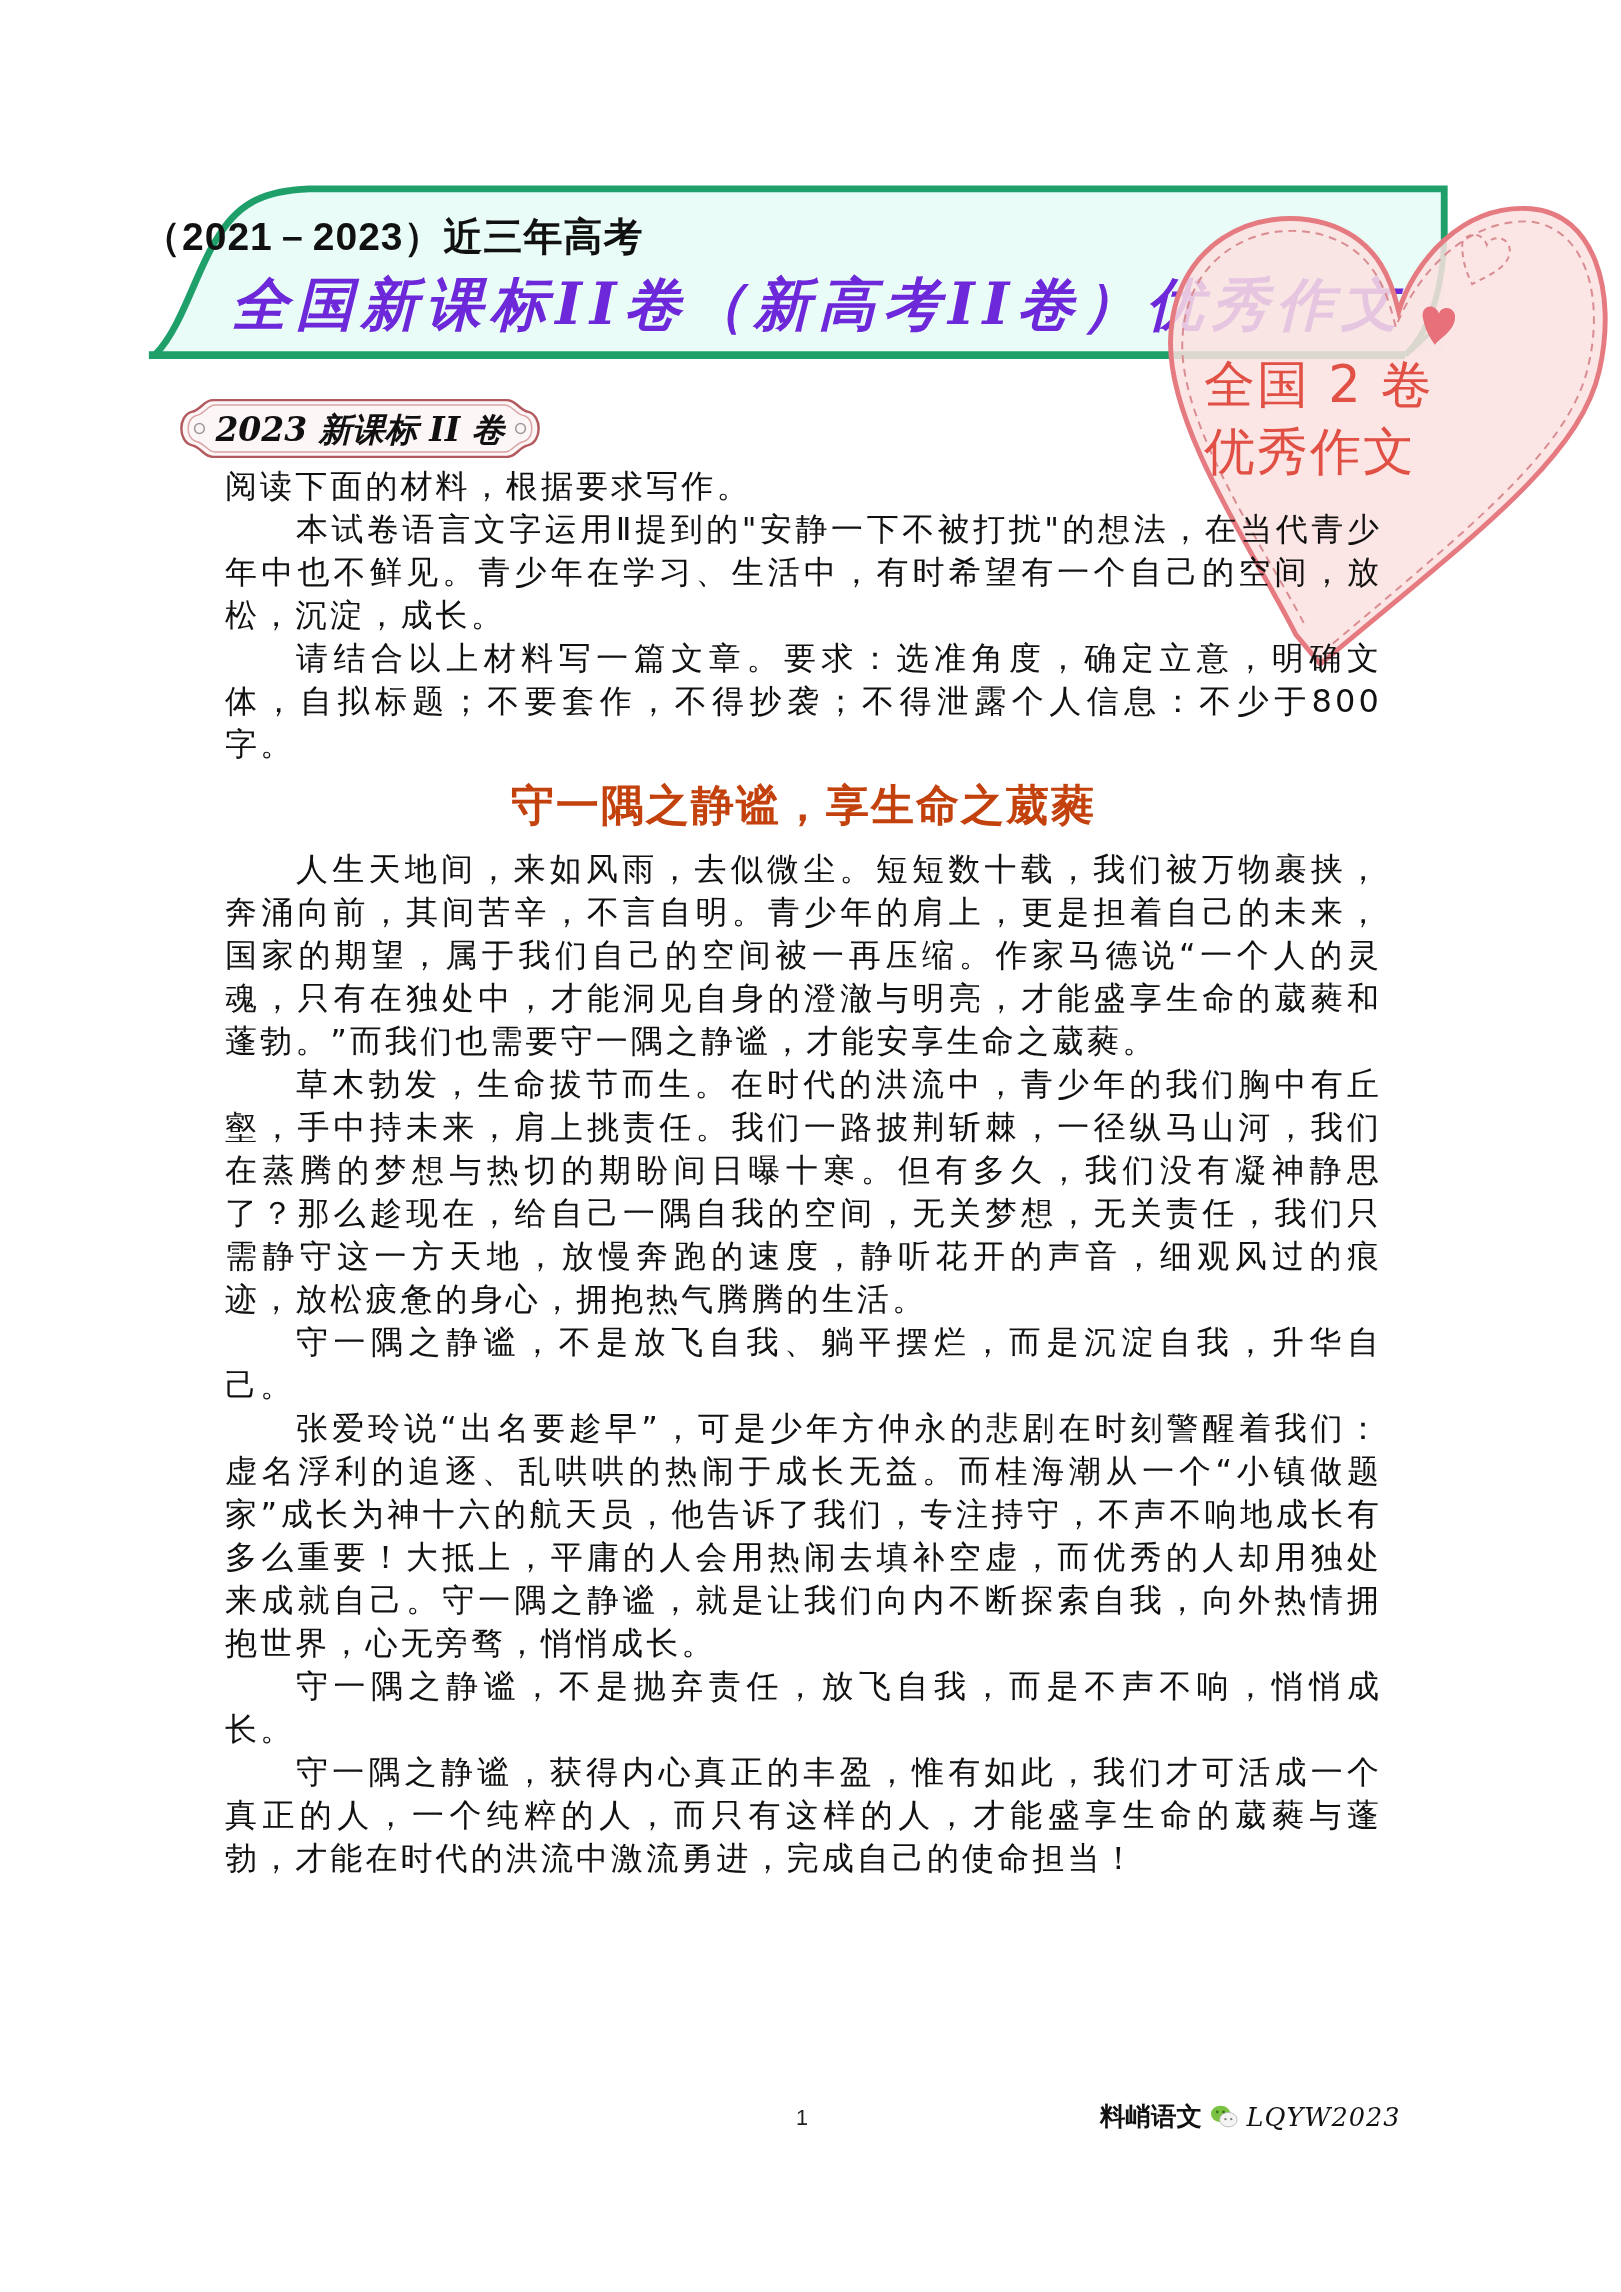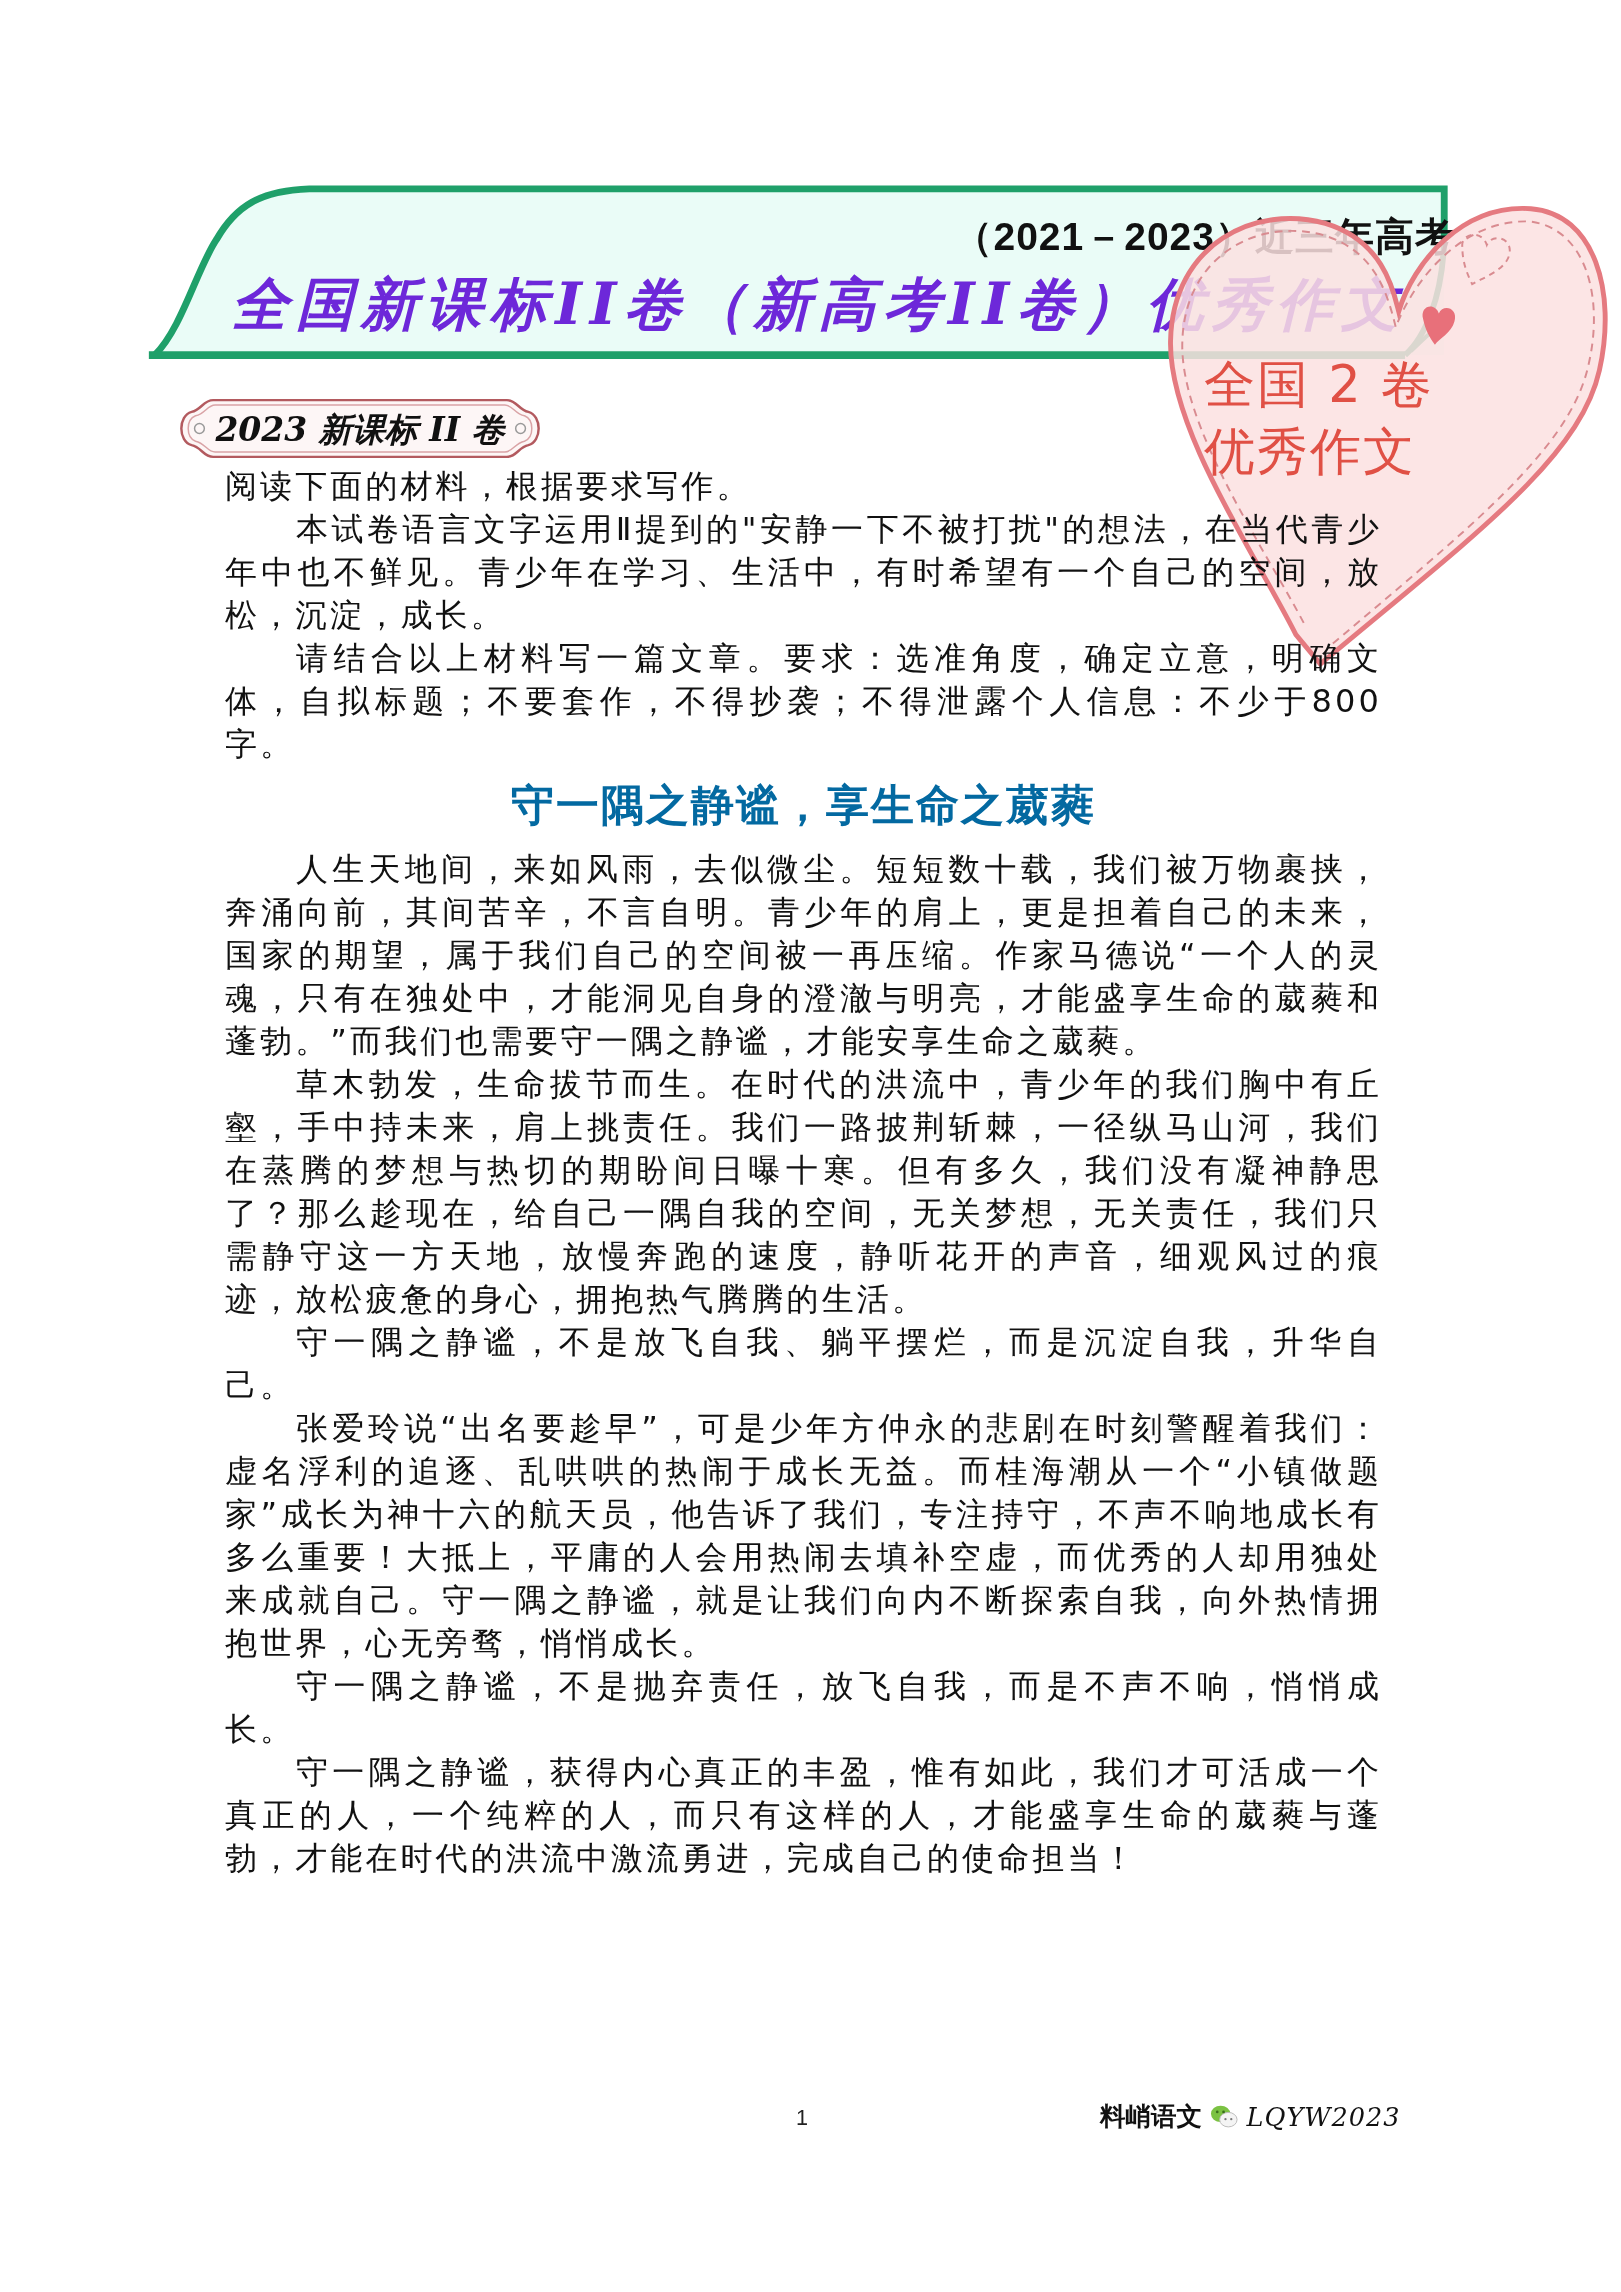--- a/index.html
+++ b/index.html
@@ -3,21 +3,21 @@
 <meta charset="utf-8">
 <style>
   html, body { margin: 0; padding: 0; background: #ffffff; }
   body {
     width: 1621px; height: 2293px; position: relative; overflow: hidden;
     font-family: "DejaVu Sans", "Liberation Sans", sans-serif; color: #111;
   }
   .banner { position: absolute; left: 142px; top: 181px; width: 1313px; height: 181px; }
   .banner svg { position: absolute; left: 0; top: 0; }
   .banner-sub {
-    position: absolute; left: 0; width: 1313px; top: 29px; text-align: right;
+    position: absolute; left: 0; width: 1313px; top: 29px; text-align: left;
     font-size: 39px; font-weight: bold; letter-spacing: 1px; color: #111;
     font-family: "Liberation Sans", sans-serif;
   }
   .banner-main {
     position: absolute; left: 59px; width: 1235px; top: 86px; text-align: center;
     font-size: 57px; font-weight: bold; letter-spacing: 7.8px; color: #6d28d9;
     font-family: "DejaVu Serif", "Liberation Serif", serif; font-style: italic;
   }
   .heart { position: absolute; left: 1149px; top: 184px; width: 470px; height: 490px; }
   .heart-text {
@@ -33,21 +33,21 @@
     font-family: "DejaVu Serif", serif;
   }
   .content { position: absolute; left: 225px; top: 465px; width: 1157px; }
   .para {
     margin: 0; font-size: 32px; line-height: 43px; letter-spacing: 3.1px;
     text-align: justify; color: #111; font-family: "DejaVu Sans", sans-serif;
   }
   .indent { text-indent: 71px; }
   .essay-title {
     margin: 9.8px 0 13.7px 0; text-align: center; font-size: 43px; font-weight: bold;
-    letter-spacing: 2px; line-height: 59px; color: #0369a1;
+    letter-spacing: 2px; line-height: 59px; color: #c2410c;
   }
   .footer-page {
     position: absolute; left: 796px; top: 2105px; font-size: 21.6px; color: #222;
     font-family: "Liberation Sans", sans-serif;
   }
   .footer-brand {
     position: absolute; left: 1100px; top: 2099px; font-size: 25.5px; color: #111;
     display: flex; align-items: center; gap: 7.8px;
   }
   .footer-brand .cn { font-weight: bold; font-family: "DejaVu Serif", serif; }

